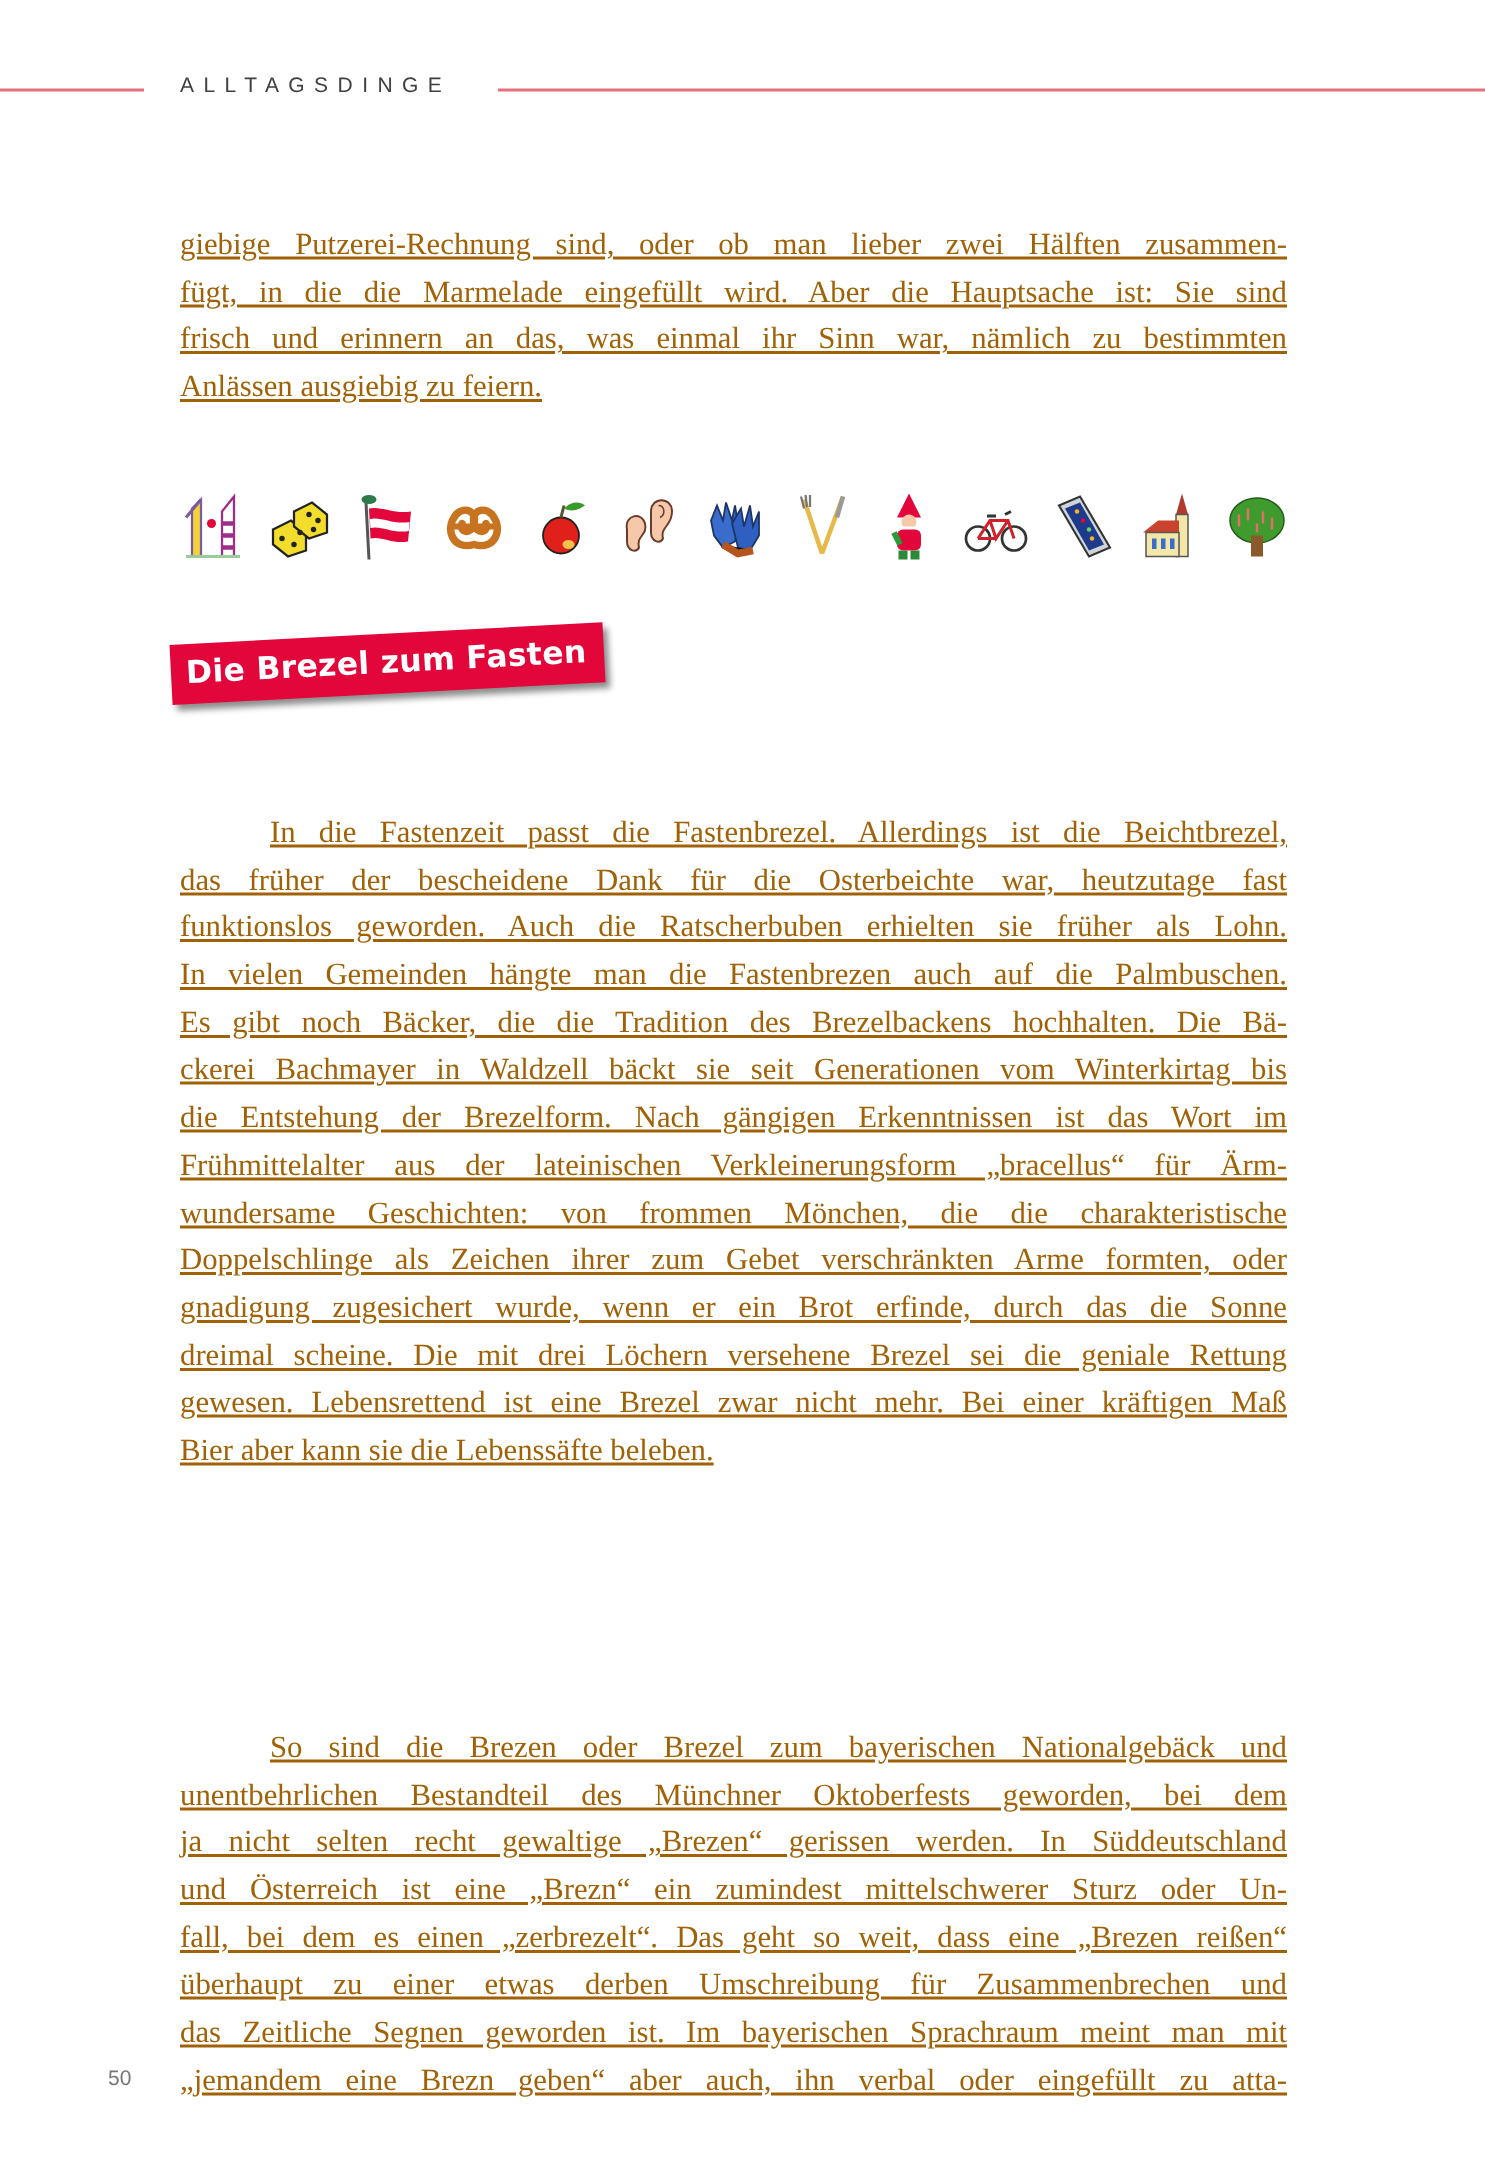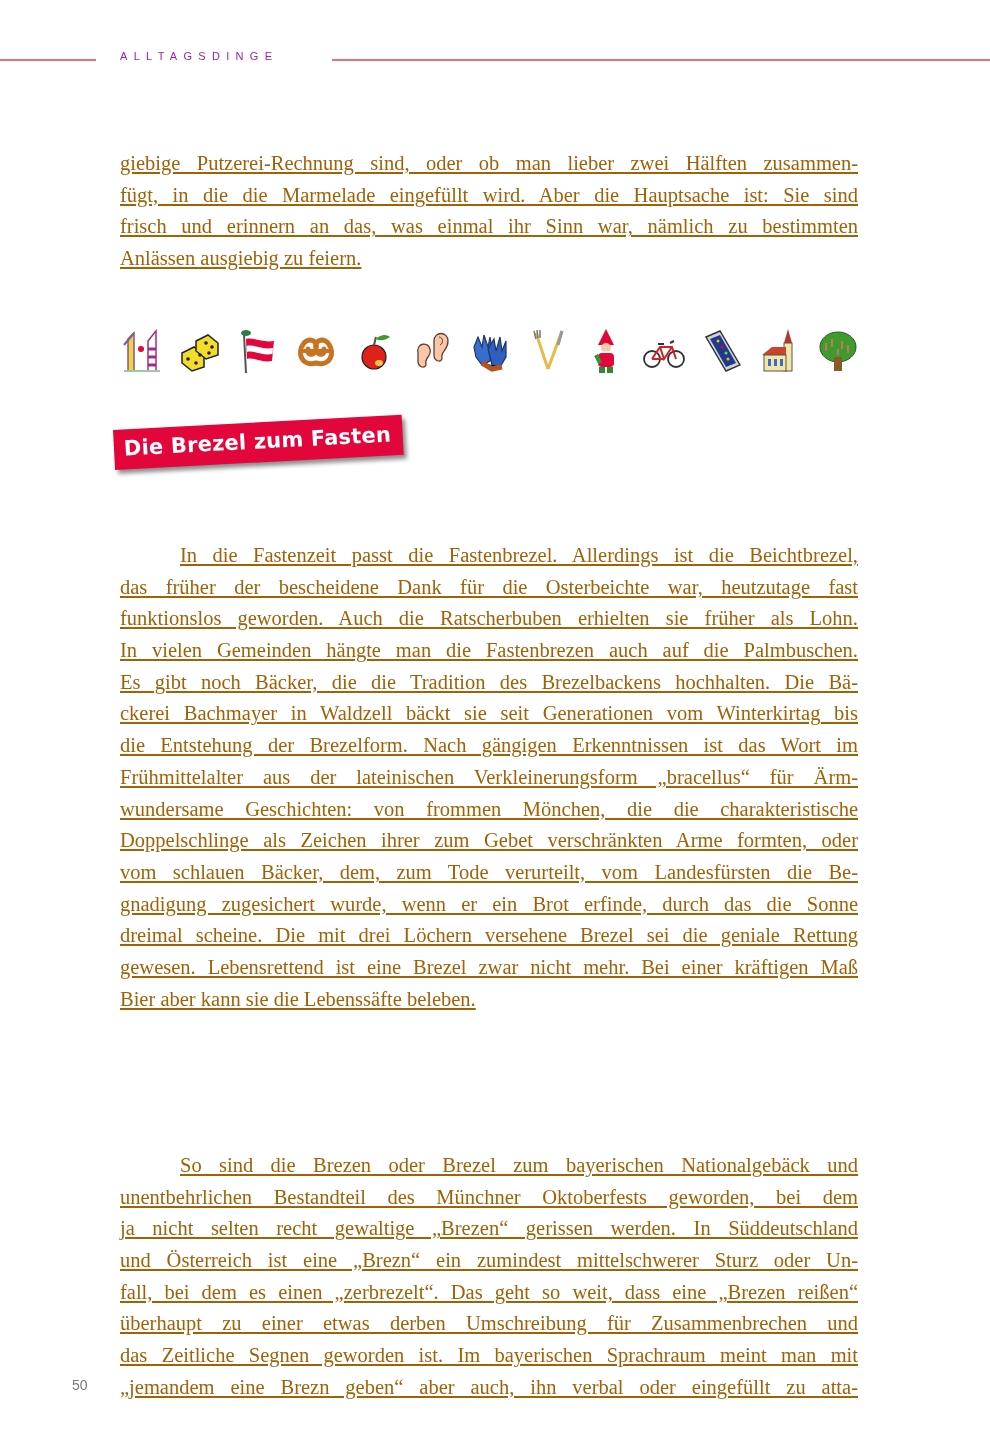--- a/index.html
+++ b/index.html
@@ -4,21 +4,21 @@
 <style>
   html, body { margin:0; padding:0; background:#ffffff; }
   body { width:990px; height:1440px; position:relative; overflow:hidden; }
   .page { position:absolute; left:0; top:0; width:990px; height:1440px; }
 
   
   .hdr-line { position:absolute; top:59px; height:2px; background:#e8707e; }
   .hdr-line.left { left:0; width:96px; }
   .hdr-line.right { left:332px; width:658px; }
   .hdr-title { position:absolute; top:46px; left:120px; font-family:"Liberation Sans", sans-serif;
-    font-size:11px; letter-spacing:6.3px; color:#a21caf; line-height:20px; }
+    font-size:14px; letter-spacing:6.3px; color:#404040; line-height:20px; }
 
   
   .txt { position:absolute; left:120px; width:738px; font-family:"Liberation Serif", serif;
     font-size:20.5px; line-height:31.7px; color:#a16207; text-align:justify;text-decoration:underline; }
   .txt .ln { display:block; height:31.7px; white-space:nowrap; text-align-last:justify; text-align:justify; }
   .txt .ln.last { text-align-last:left; }
   .txt .ln.indent { padding-left:60px; }
 
   
   .icons { position:absolute; top:325px; left:120px; width:740px; height:52px; display:flex; justify-content:space-between; align-items:center; }
@@ -172,21 +172,20 @@
     <span class="ln indent">In die Fastenzeit passt die Fastenbrezel. Allerdings ist die Beichtbrezel,</span>
     <span class="ln">das früher der bescheidene Dank für die Osterbeichte war, heutzutage fast</span>
     <span class="ln">funktionslos geworden. Auch die Ratscherbuben erhielten sie früher als Lohn.</span>
     <span class="ln">In vielen Gemeinden hängte man die Fastenbrezen auch auf die Palmbuschen.</span>
     <span class="ln">Es gibt noch Bäcker, die die Tradition des Brezelbackens hochhalten. Die Bä-</span>
     <span class="ln">ckerei Bachmayer in Waldzell bäckt sie seit Generationen vom Winterkirtag bis</span>
     <span class="ln">die Entstehung der Brezelform. Nach gängigen Erkenntnissen ist das Wort im</span>
     <span class="ln">Frühmittelalter aus der lateinischen Verkleinerungsform „bracellus“ für Ärm-</span>
     <span class="ln">wundersame Geschichten: von frommen Mönchen, die die charakteristische</span>
     <span class="ln">Doppelschlinge als Zeichen ihrer zum Gebet verschränkten Arme formten, oder</span>
-    <span class="ln">vom schlauen Bäcker, dem, zum Tode verurteilt, vom Landesfürsten die Be-</span>
     <span class="ln">gnadigung zugesichert wurde, wenn er ein Brot erfinde, durch das die Sonne</span>
     <span class="ln">dreimal scheine. Die mit drei Löchern versehene Brezel sei die geniale Rettung</span>
     <span class="ln">gewesen. Lebensrettend ist eine Brezel zwar nicht mehr. Bei einer kräftigen Maß</span>
     <span class="ln last">Bier aber kann sie die Lebenssäfte beleben.</span>
   </div>
 
   <div class="txt" style="top:1150px;">
     <span class="ln indent">So sind die Brezen oder Brezel zum bayerischen Nationalgebäck und</span>
     <span class="ln">unentbehrlichen Bestandteil des Münchner Oktoberfests geworden, bei dem</span>
     <span class="ln">ja nicht selten recht gewaltige „Brezen“ gerissen werden. In Süddeutschland</span>

